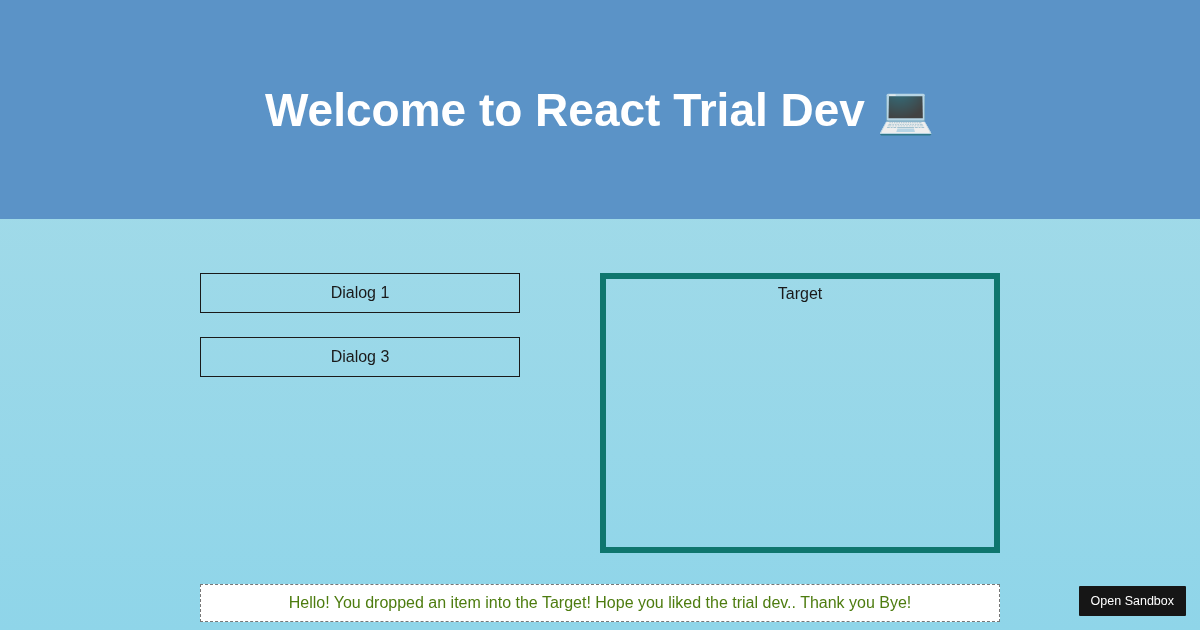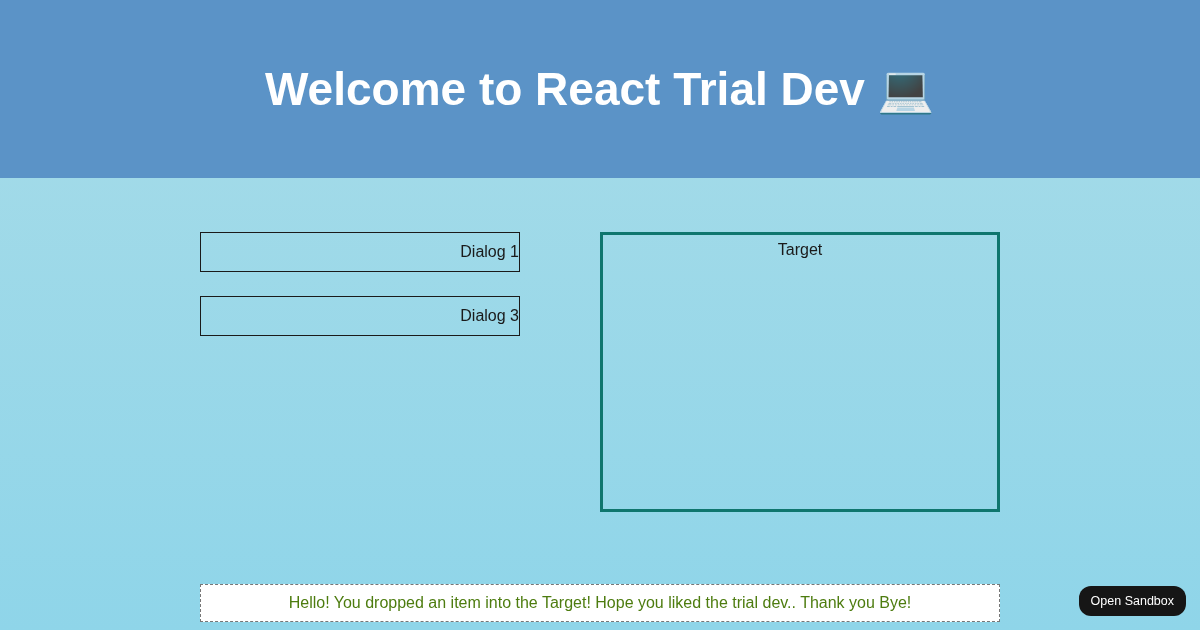--- a/index.html
+++ b/index.html
@@ -10,21 +10,21 @@
     body {
       font-family: -apple-system, BlinkMacSystemFont, "Segoe UI", Helvetica, Arial, sans-serif;
       width: 1200px;
       height: 630px;
       background: linear-gradient(to bottom, #a8dce8 0%, #8fd5e9 100%);
       overflow: hidden;
       position: relative;
     }
     .header-banner {
       background: #5b93c7;
-      height: 178px;
+      height: 219px;
       display: flex;
       align-items: center;
       justify-content: center;
     }
     .header-title {
       color: #ffffff;
       font-size: 46px;
       font-weight: 700;
       text-align: center;
     }
@@ -36,29 +36,29 @@
     .dialogs-column {
       display: flex;
       flex-direction: column;
       gap: 24px;
       width: 320px;
     }
     .dialog-item {
       border: 1px solid #1a1a1a;
       background: transparent;
       padding: 10px 0;
-      text-align: right;
+      text-align: center;
       font-size: 16px;
       color: #1a1a1a;
       cursor: grab;
     }
     .target-box {
       width: 400px;
       height: 280px;
-      border: 3px solid #0f766e;
+      border: 6px solid #0f766e;
       text-align: center;
       padding-top: 6px;
       font-size: 16px;
       color: #1a1a1a;
     }
     .message-bar {
       position: absolute;
       left: 200px;
       bottom: 8px;
       width: 800px;
@@ -69,21 +69,21 @@
       font-size: 16px;
       color: #4d7c0f;
     }
     .open-sandbox-btn {
       position: absolute;
       right: 14px;
       bottom: 14px;
       background: #161616;
       color: #ffffff;
       border: none;
-      border-radius: 12px;
+      border-radius: 1px;
       padding: 8px 12px;
       font-size: 12.5px;
       cursor: pointer;
     }
   </style>
 </head>
 <body>
 
 <div class="header-banner">
   <h1 class="header-title">Welcome to React Trial Dev 💻</h1>

